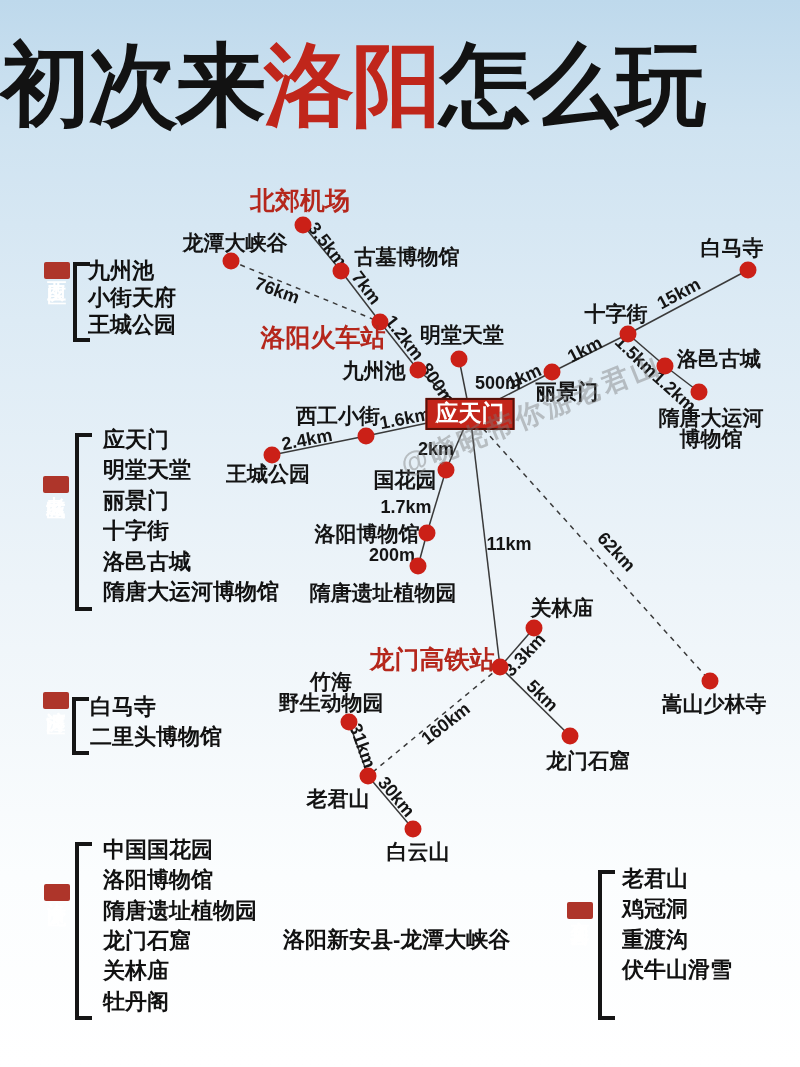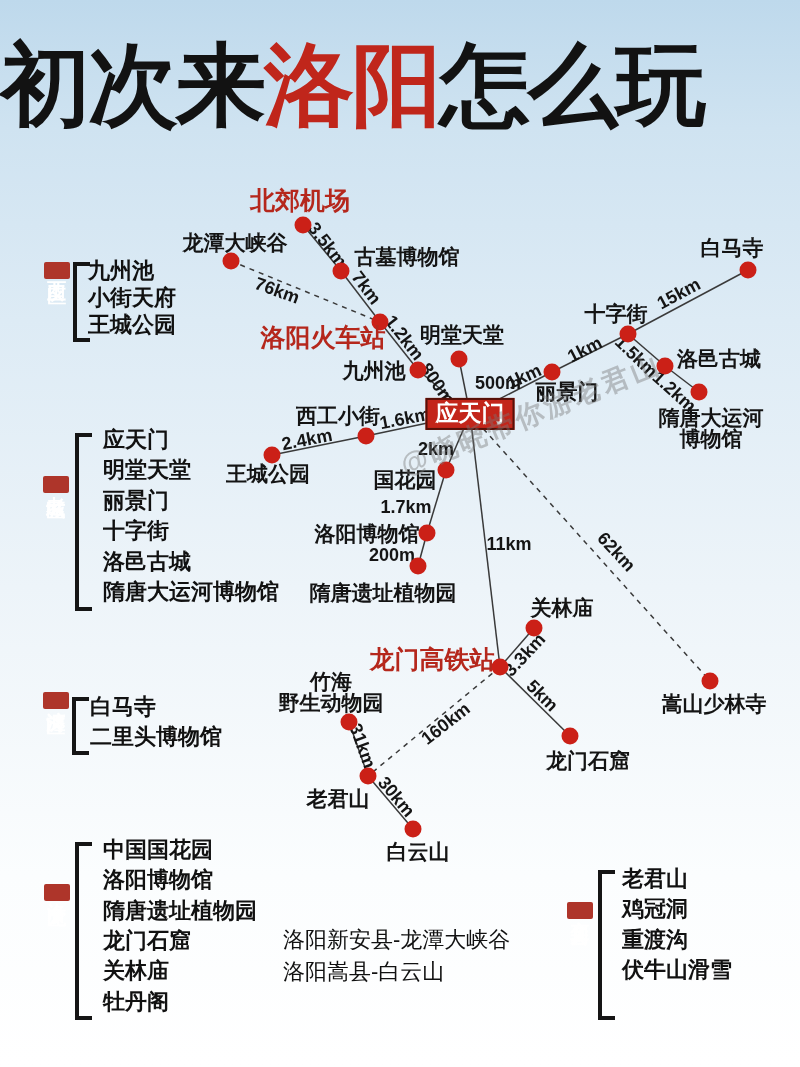--- a/index.html
+++ b/index.html
@@ -42,21 +42,21 @@
     padding:4px 2px; text-align:center;
   }
   .bracket{
     position:absolute; width:13px;
     border:4px solid #151515; border-right:none;
   }
   .d-item{
     position:absolute; font-size:22px; font-weight:600; color:#111;
     white-space:nowrap; line-height:1.1;
   }
-  .d-item.route{ font-weight:400;text-align:center; }
+  .d-item.route{ font-weight:700;text-align:center; }
   .watermark{
     position:absolute; left:402px; top:448px; z-index:3;
     font-size:28px; font-weight:700; letter-spacing:3px; white-space:nowrap;
     color:rgba(120,120,120,0.42);
     transform:rotate(-22deg); transform-origin:left center;
   }
 </style>
 </head>
 <body>
 
@@ -191,17 +191,16 @@
       <div class="d-item" style="left: 103px; top: 928.9px;">龙门石窟</div>
       <div class="d-item" style="left: 103px; top: 959.2px;">关林庙</div>
       <div class="d-item" style="left: 103px; top: 989.5px;">牡丹阁</div>
       <div class="badge" style="left: 567px; top: 902px;">栾川县</div>
       <div class="bracket" style="left: 598px; top: 870px; height: 142px;"></div>
       <div class="d-item" style="left: 622px; top: 867px;">老君山</div>
       <div class="d-item" style="left: 622px; top: 897.4px;">鸡冠洞</div>
       <div class="d-item" style="left: 622px; top: 927.8px;">重渡沟</div>
       <div class="d-item" style="left: 622px; top: 958.2px;">伏牛山滑雪</div>
       <div class="d-item route" style="left: 283px; top: 928px;">洛阳新安县-龙潭大峡谷</div>
-      <div class="d-item route" style="left: 283px; top: 959.5px;">洛阳嵩县-白云山</div>
     </div>
 
   <div class="watermark">@晓晓带你游老君山</div>
 </div>
 
 </body></html>

